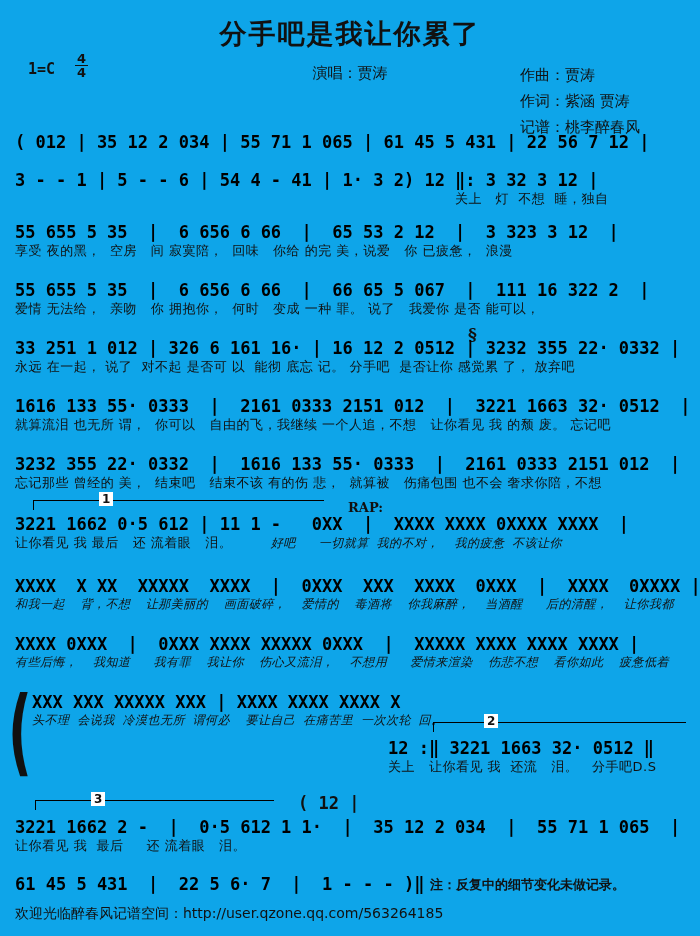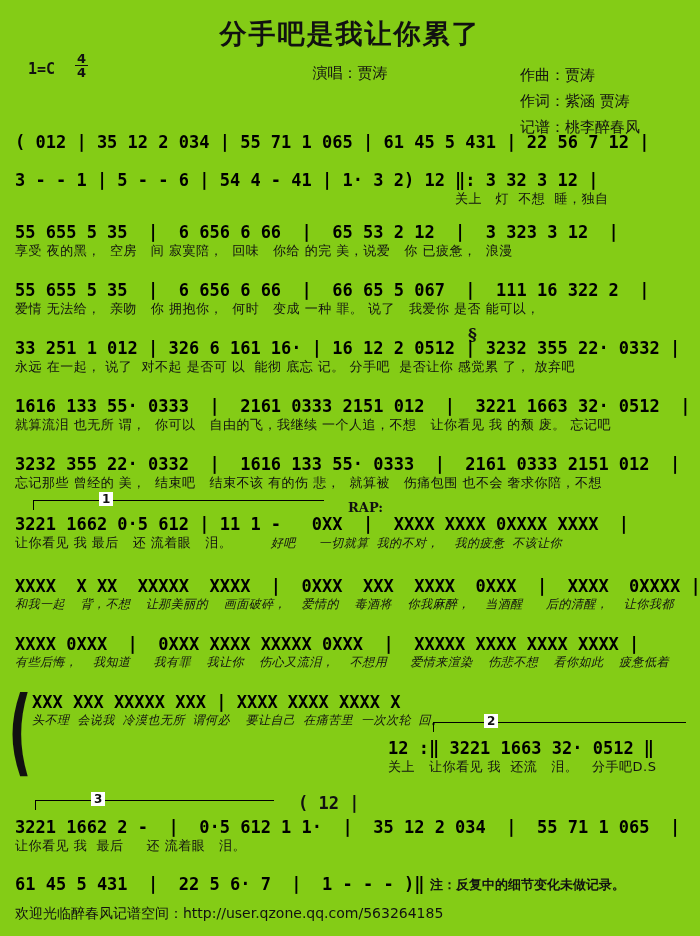--- a/index.html
+++ b/index.html
@@ -1,16 +1,16 @@
 <!DOCTYPE html>
 <html><head>
 <meta charset="utf-8">
 <style>
   html,body{margin:0;padding:0;background:#e8e8e8;}
-  #sheet{position:relative;width:700px;height:936px;background:#84cc16;overflow:hidden;
+  #sheet{position:relative;width:700px;height:936px;background:#0ea5e9;overflow:hidden;
          font-family:"DejaVu Sans",sans-serif;color:#111;}
   .title{position:absolute;top:16px;left:0;width:700px;text-align:center;
          font-size:27px;font-weight:bold;letter-spacing:2px;}
   .keysig{position:absolute;top:60px;left:28px;font:bold 15px "DejaVu Sans Mono",monospace;}
   .timesig{position:absolute;top:52px;left:75px;display:inline-flex;flex-direction:column;
            align-items:center;font:bold 13px "DejaVu Sans",sans-serif;line-height:13px;}
   .timesig .top{border-bottom:1px solid #111;padding:0 2px;}
   .singer{position:absolute;top:64px;left:0;width:700px;text-align:center;font-size:15px;}
   .credits{position:absolute;top:62px;left:520px;font-size:15px;line-height:26px;}
   .system{position:absolute;left:15px;width:680px;}

